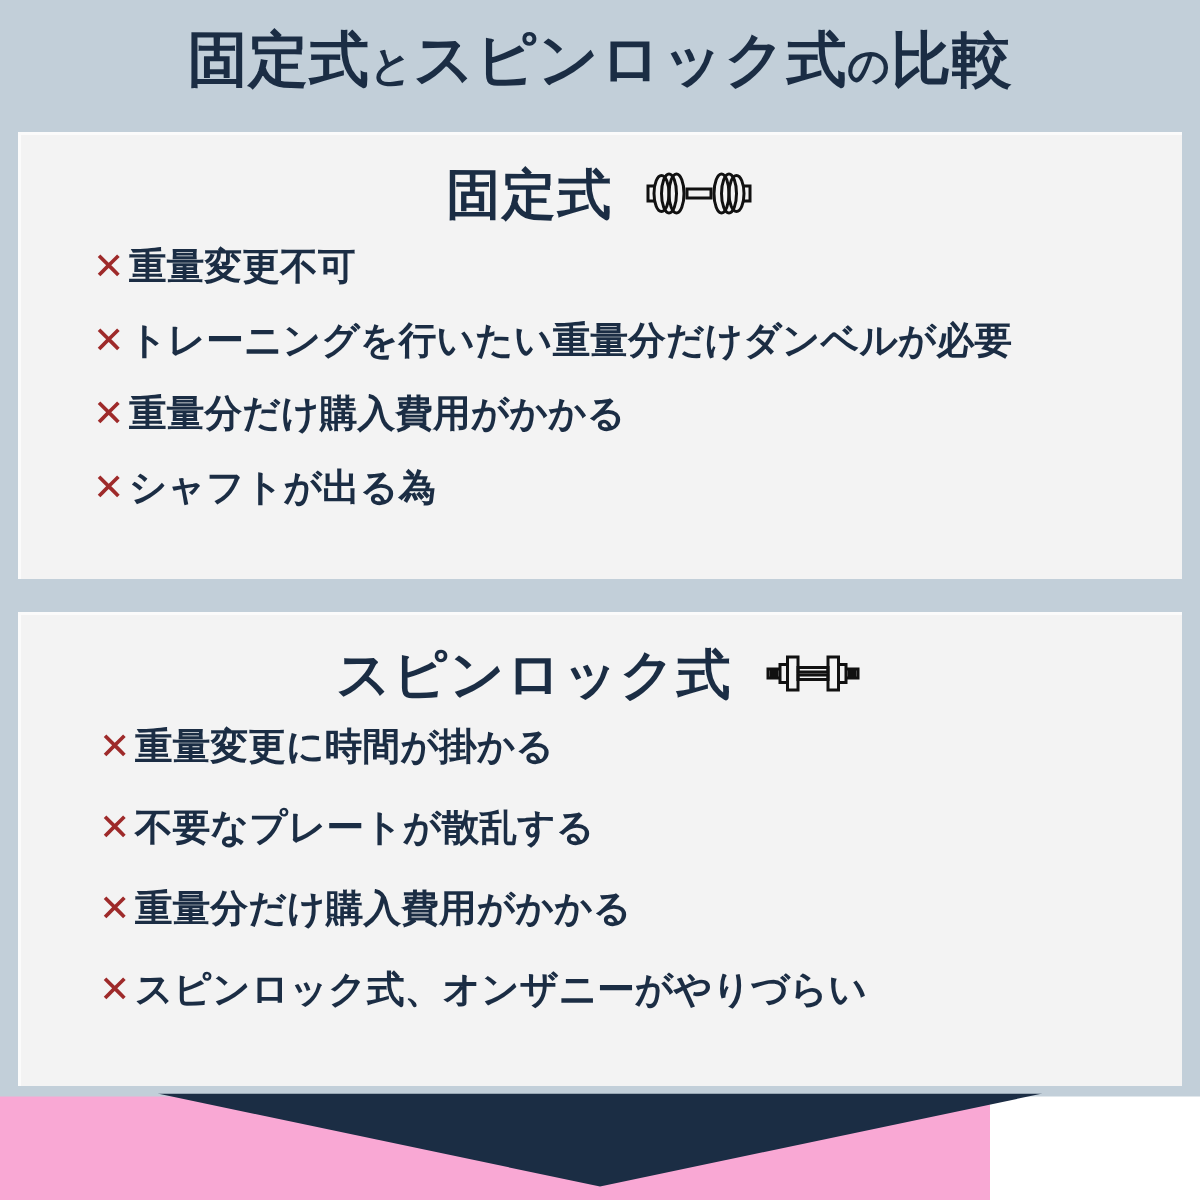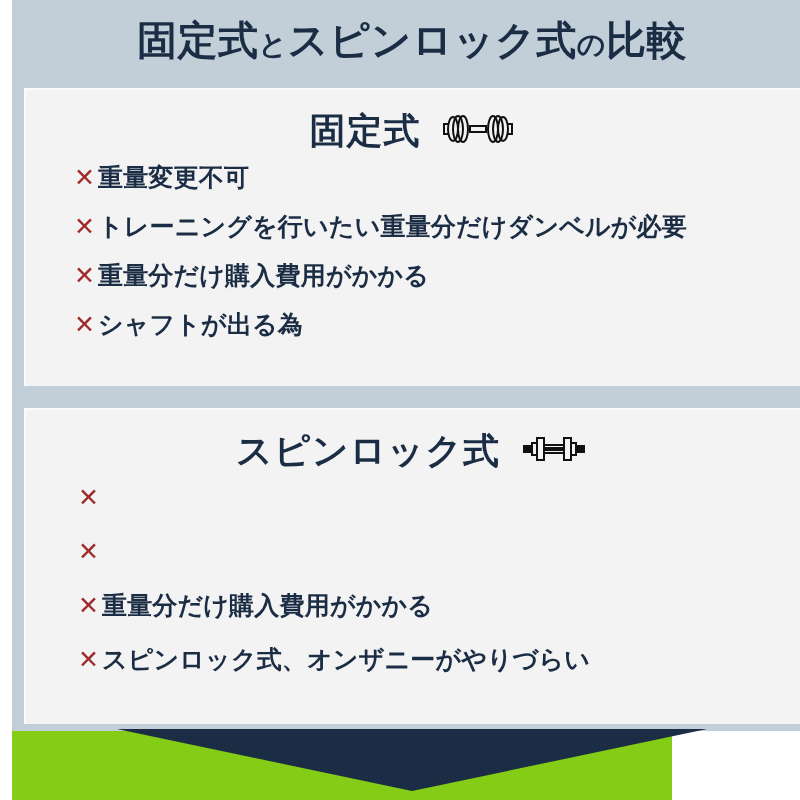--- a/index.html
+++ b/index.html
@@ -12,22 +12,21 @@
     height: 800px;
     background: #ffffff;
     font-family: "DejaVu Sans", "Liberation Sans", sans-serif;
     overflow: hidden;
   }
 
   #infographic {
     position: relative;
     width: 660px;
     height: 800px;
-    background: #84cc16;
-    margin-left: 12px;
+    background: #f9a8d4;
   }
 
   
   .backdrop {
     position: absolute;
     left: 0;
     top: 0;
     width: 800px;
     height: 731px;
     background: #c2cfd9;
@@ -196,23 +195,25 @@
             <path d="M58,14 L66,14 L66,20 L58,20"></path>
             <path d="M8,14 L8,20 M10,14 L10,20 M12,14 L12,20"></path>
             <path d="M60,14 L60,20 M62,14 L62,20 M64,14 L64,20"></path>
           </g>
         </svg>
       </span>
     </div>
     <ul class="bullets">
       <li class="bullet">
         <span class="xmark">✕</span>
-      </li>
-      <li class="bullet">
-        <span class="xmark">✕</span>
+        <span class="bullet-text">重量変更に時間が掛かる</span>
+      </li>
+      <li class="bullet">
+        <span class="xmark">✕</span>
+        <span class="bullet-text">不要なプレートが散乱する</span>
       </li>
       <li class="bullet">
         <span class="xmark">✕</span>
         <span class="bullet-text">重量分だけ購入費用がかかる</span>
       </li>
       <li class="bullet">
         <span class="xmark">✕</span>
         <span class="bullet-text">スピンロック式、オンザニーがやりづらい</span>
       </li>
     </ul>

